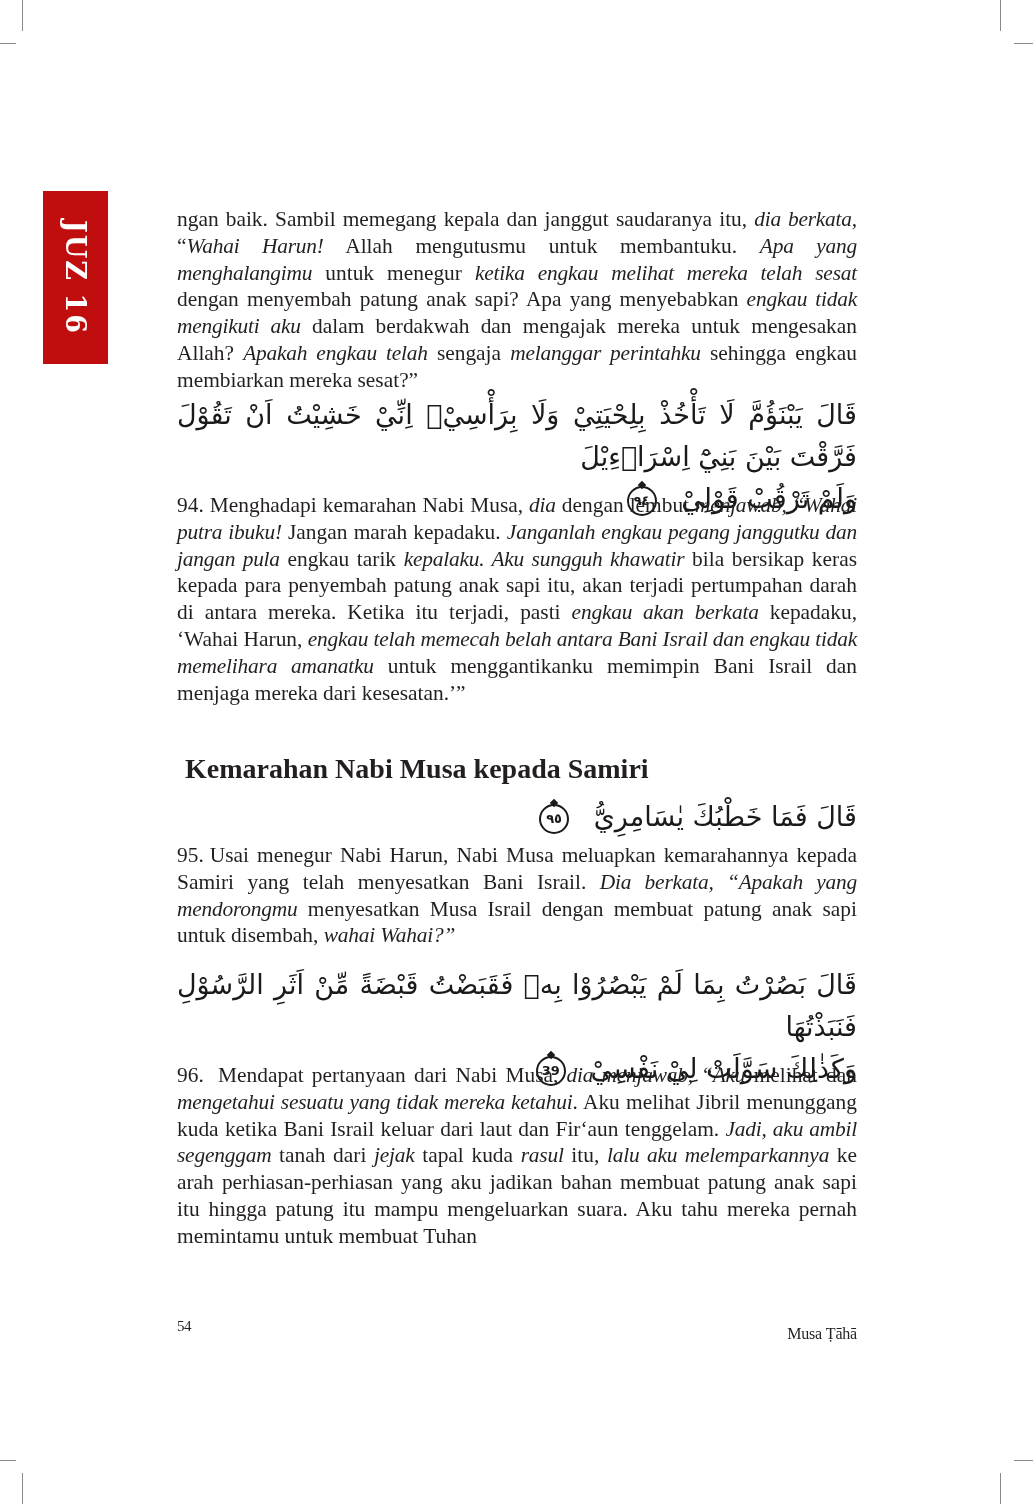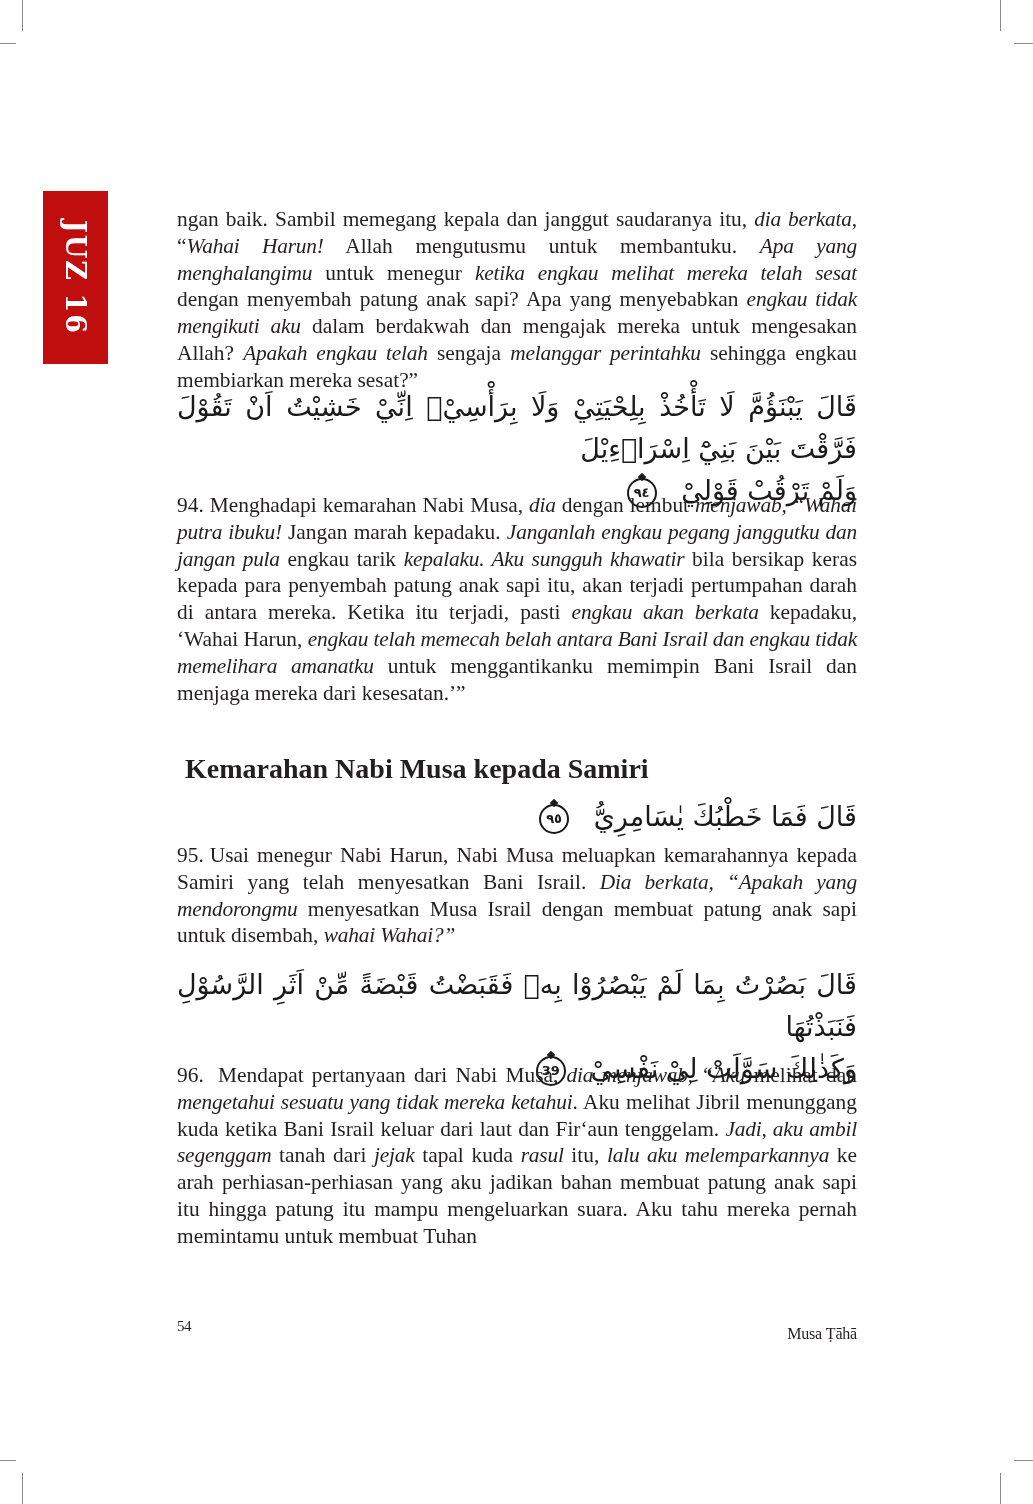--- a/index.html
+++ b/index.html
@@ -108,21 +108,21 @@
     }
 
     .heading {
       font-weight: bold;
       font-size: 28px;
       line-height: 26px;
       margin: 8px;
     }
 
     #block-intro { position: absolute; top: 0; margin-top: 20px; }
-    #ayah-94 { position: absolute; top: 200px; width: 680px; }
+    #ayah-94 { position: absolute; top: 208px; width: 680px; }
     #trans-94 { position: absolute; top: 306px; }
     #section-heading { position: absolute; top: 562px; }
     #ayah-95 { position: absolute; top: 610px; width: 680px; }
     #trans-95 { position: absolute; top: 656px; }
     #ayah-96 { position: absolute; top: 778px; width: 680px; }
     #trans-96 { position: absolute; top: 876px; }
 
     
     .page-number {
       position: absolute;

